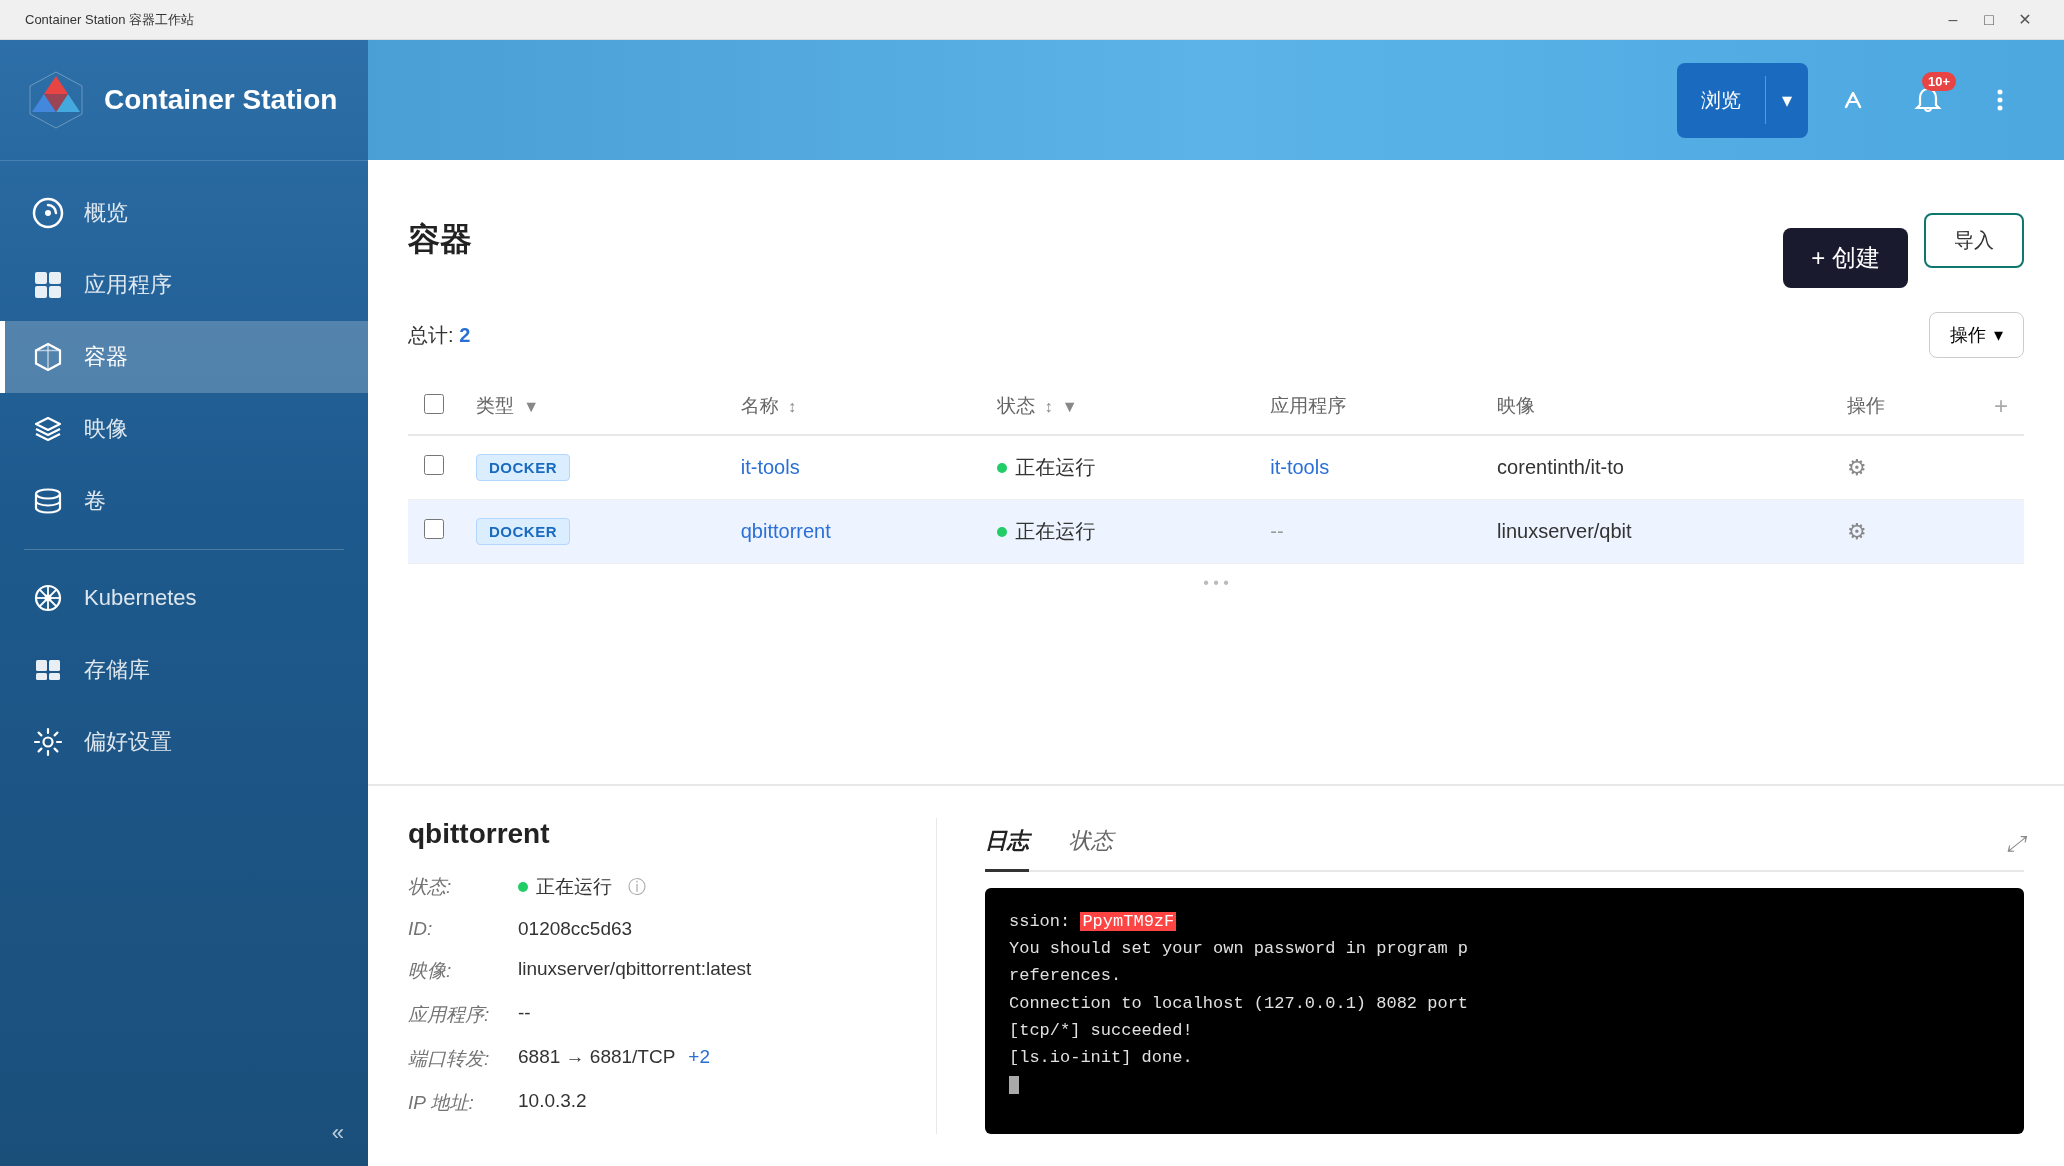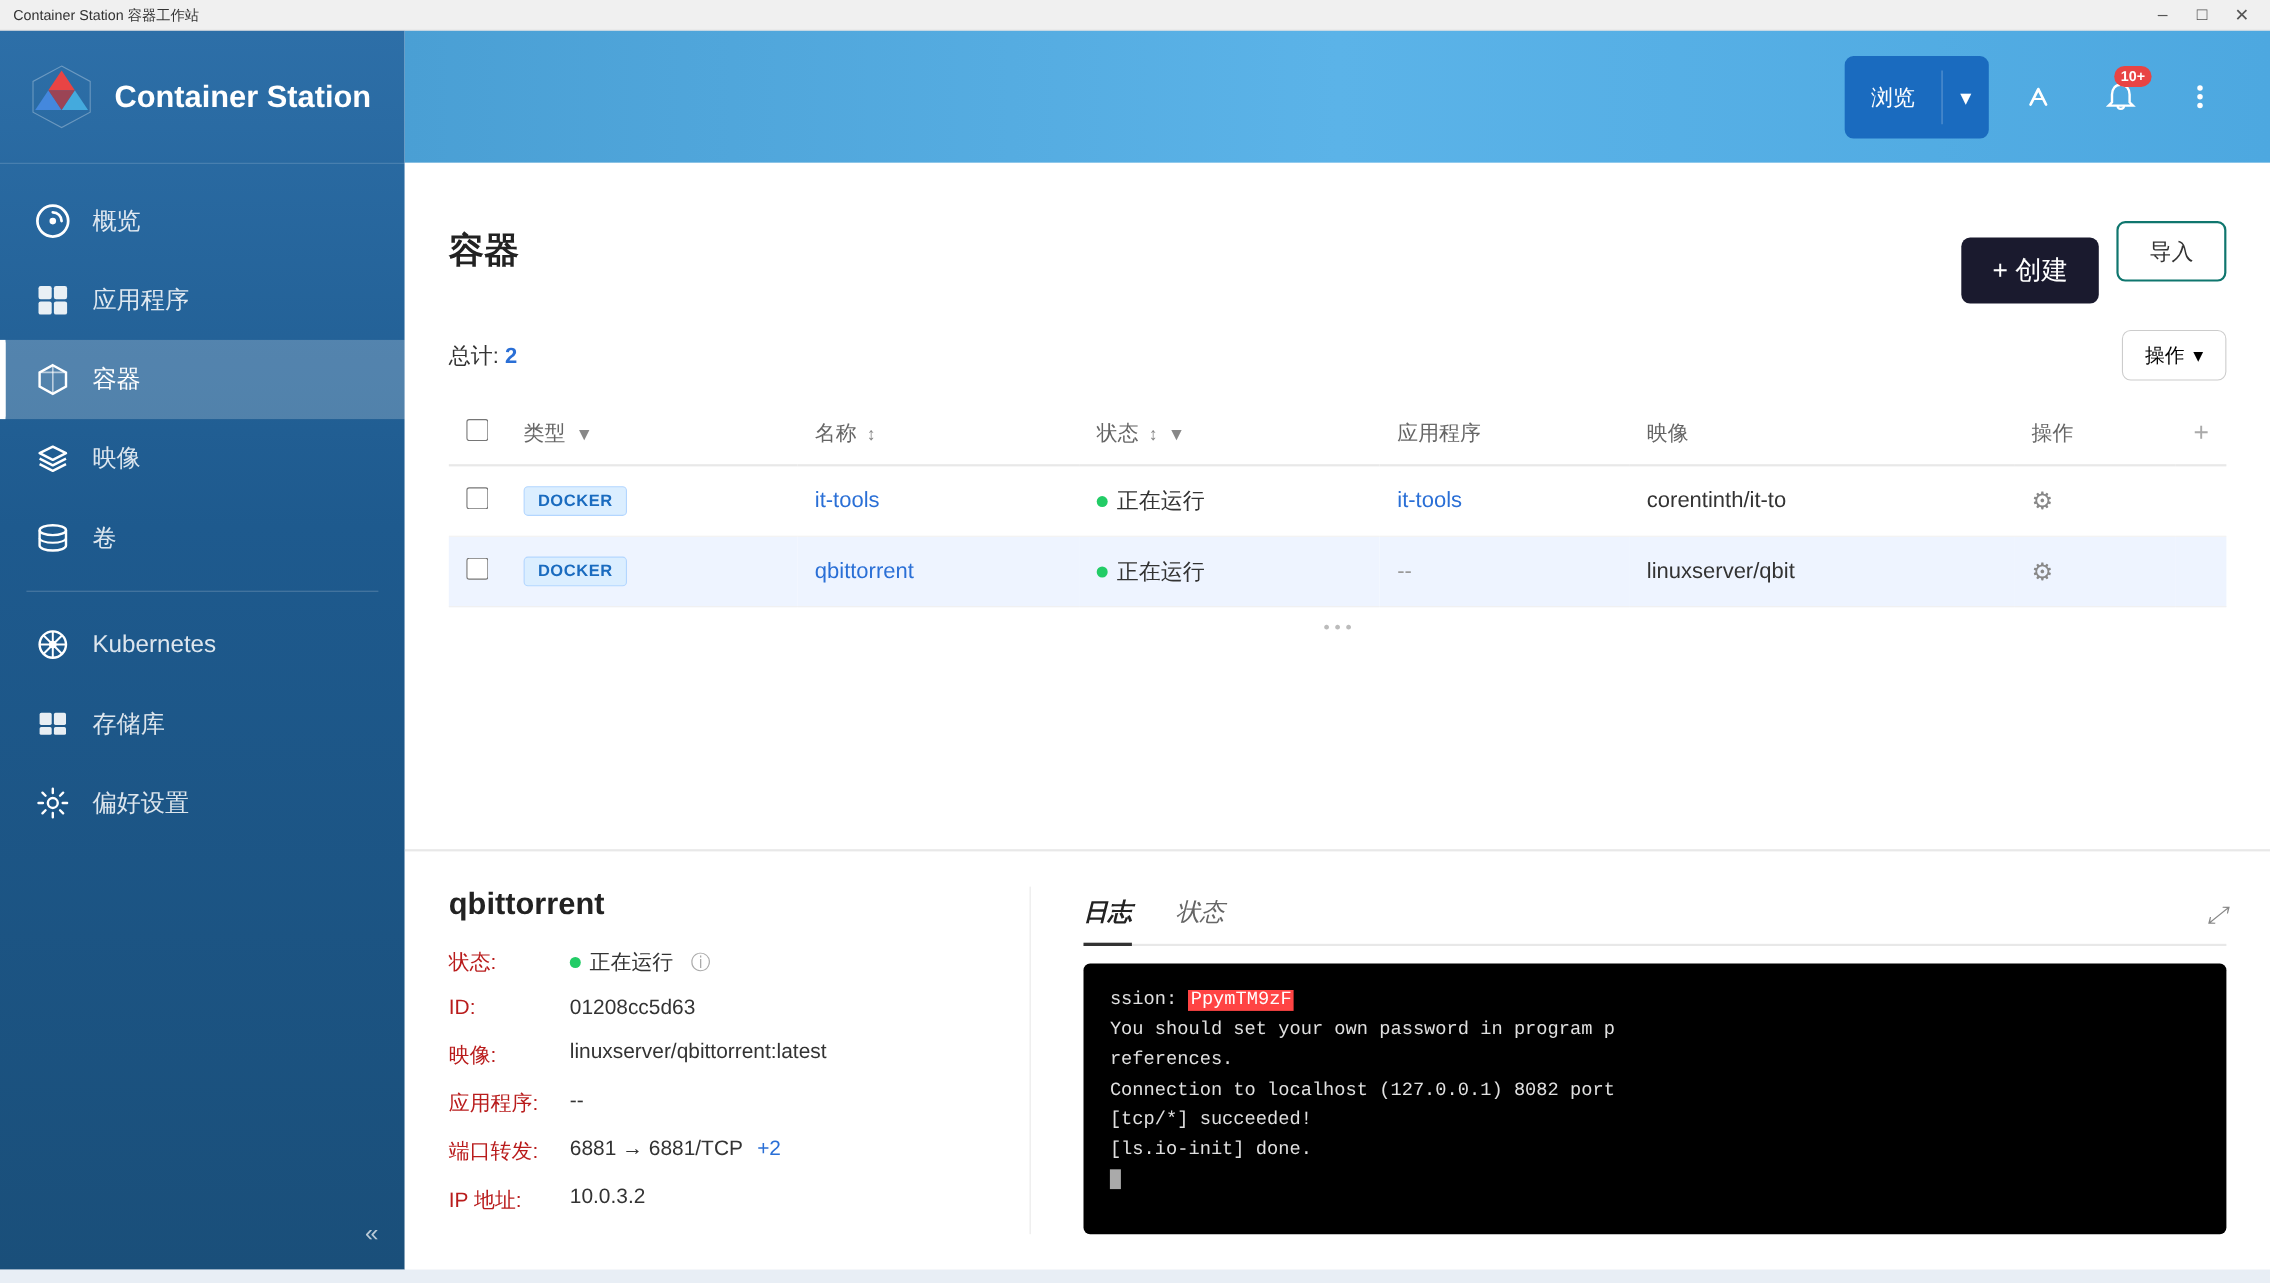--- a/index.html
+++ b/index.html
@@ -1,24 +1,24 @@
 <!DOCTYPE html>
 <html><head>
   <meta charset="utf-8">
   <style>
     * { box-sizing: border-box; margin: 0; padding: 0; }
     body { font-family: -apple-system, "PingFang SC", "Microsoft YaHei", sans-serif; background: #e8eef5; width: 2064px; height: 1166px; overflow: hidden; }
 
     
     .title-bar {
       background: #f0f0f0;
-      height: 28px;
-      display: flex;
-      align-items: center;
-      padding: 0 12px;
+      height: 40px;
+      display: flex;
+      align-items: center;
+      padding: 0 25px;
       font-size: 13px;
       color: #333;
       border-bottom: 1px solid #ddd;
       justify-content: space-between;
       gap: 29px;
     }
     .title-bar-left { display: flex; align-items: center; gap: 6px; }
     .title-bar-controls { display: flex; gap: 8px; }
     .title-bar-btn { width: 28px; height: 28px; border: none; background: transparent; cursor: pointer; font-size: 16px; color: #555; display: flex; align-items: center; justify-content: center; }
 
@@ -345,23 +345,24 @@
       margin-bottom: 24px;
     }
 
     .detail-row {
       display: flex;
       align-items: flex-start;
       margin-bottom: 18px;
       font-size: 19px;
     }
     .detail-label {
-      color: #b91c1c;
+      color: #737373;
       width: 110px;
       flex-shrink: 0;
+      font-style: italic;
     }
     .detail-value { color: #333; }
     .detail-value.running { display: flex; align-items: center; gap: 8px; color: #333; }
     .detail-value .port-link { color: #2a6fd6; cursor: pointer; }
 
     .detail-divider {
       width: 1px;
       background: #e8e8e8;
       margin: 0 8px;
     }

